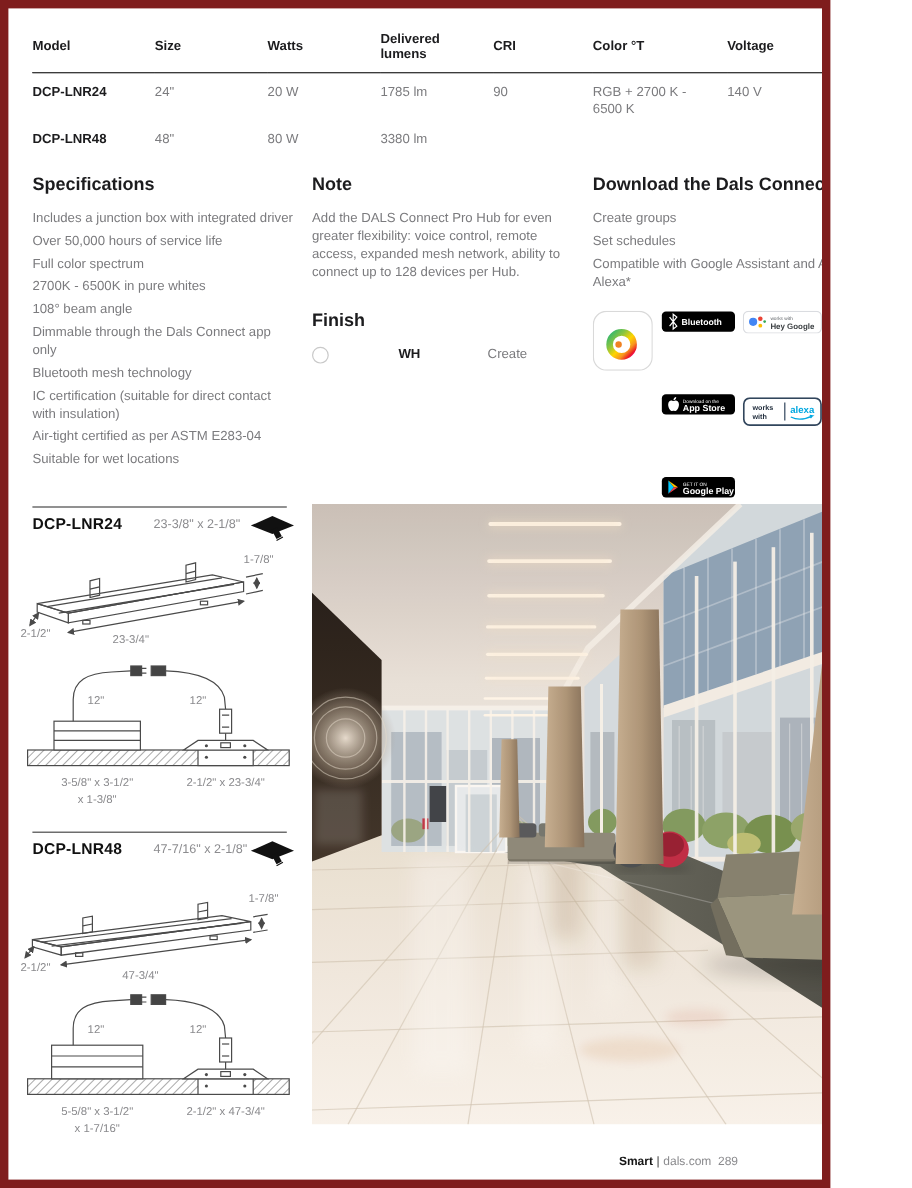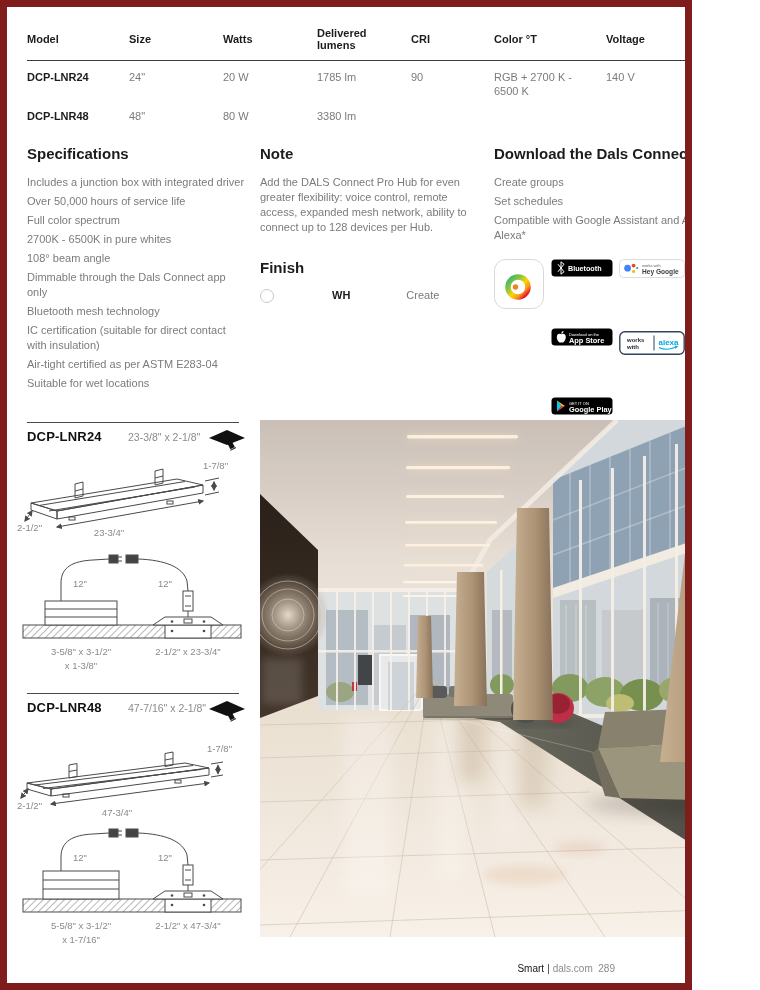--- a/index.html
+++ b/index.html
@@ -31,21 +31,21 @@
 
   
   .rule{position:absolute;left:20px;width:212px;height:1px;background:#4a4a4a;}
   .model-head{position:absolute;left:20px;width:220px;height:22px;}
   .model-name{position:absolute;left:0;top:2px;font-size:13px;font-weight:bold;letter-spacing:.2px;color:#111;}
   .model-cutout{position:absolute;left:101px;top:4px;font-size:10.5px;color:#8c8c8f;white-space:nowrap;}
   .dim-text{font-size:9.5px;fill:#8a8a8d;}
   .diag{stroke:#4a4a4a;fill:none;stroke-width:1;}
 
   .footer{position:absolute;right:70px;top:956px;font-size:10px;color:#8a8a8d;}
-  .footer .b{font-weight:normal;color:#151515;margin-left:48px;}
+  .footer .b{font-weight:bold;color:#151515;margin-left:48px;}
   .footer .bar{color:#3a3a3a;margin:0 3px;}
 </style>
 </head>
 <body>
 
 <div class="page">
 
 <svg width="0" height="0" style="position:absolute" aria-hidden="true">
   <defs>
     <pattern id="hatch" width="5" height="5" patternUnits="userSpaceOnUse" patternTransform="rotate(45)">

